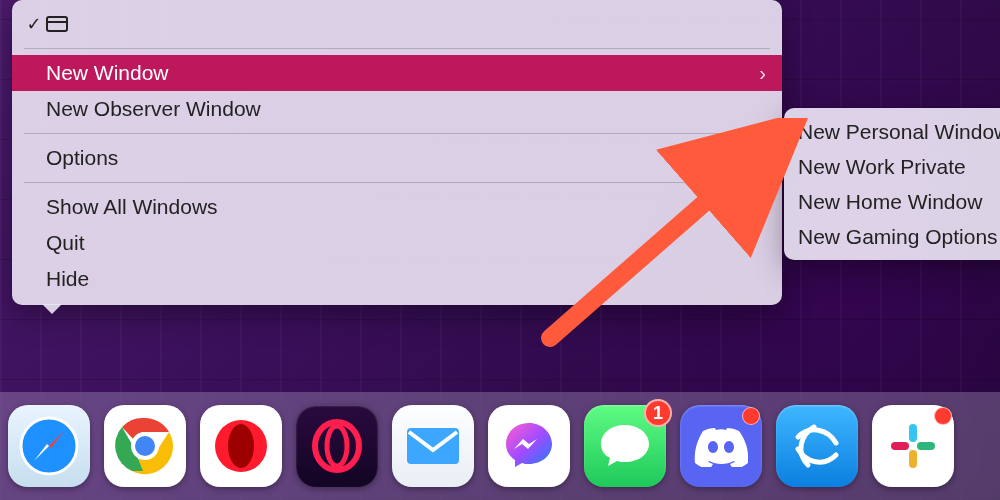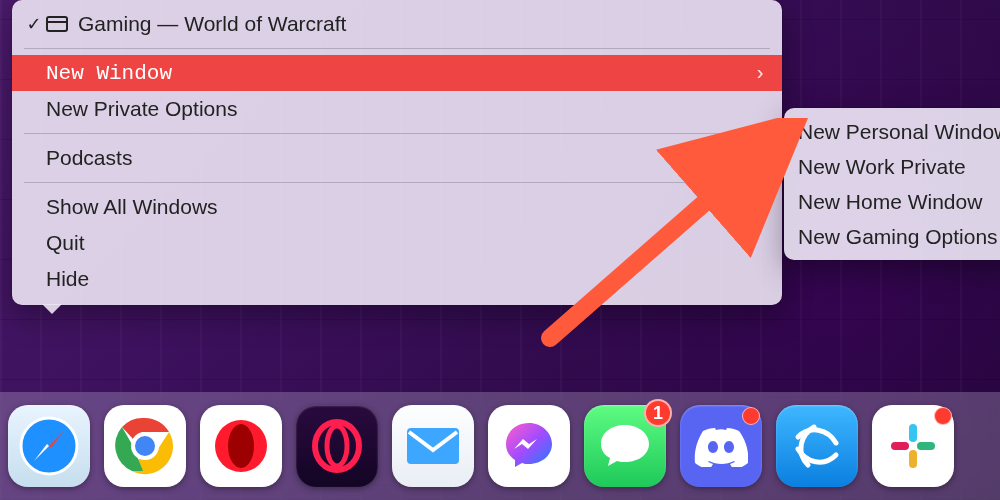--- a/index.html
+++ b/index.html
@@ -63,23 +63,22 @@
     padding: 6px 0 8px;
     font-size: 21px;
     color: #222;
   }
   .menu .row {
     display: flex; align-items: center;
     height: 36px;
     padding: 0 16px 0 10px;
   }
   .menu .row.selected {
-    background: #ef4444;
+    background: #be185d;
     color: #fff;
-    font-family: Liberation Mono, monospace;
   }
   .menu .check { width: 24px; text-align:center; font-size:18px; }
   .menu .winicon { width: 22px; height: 16px; border: 2px solid currentColor; border-radius: 3px; margin-right: 10px; position:relative; }
   .menu .winicon::before { content:""; position:absolute; left:0; right:0; top:3px; height:2px; background: currentColor; }
   .menu .label { flex: 1; white-space: nowrap; overflow: hidden; text-overflow: ellipsis; }
   .menu .chev { font-size: 20px; opacity: 0.85; }
   .menu .sep { height: 1px; margin: 6px 12px; background: rgba(0,0,0,0.18); }
   .menu .tail {
     position:absolute; left: 30px; bottom: -9px;
     width: 0; height: 0;
@@ -124,36 +123,35 @@
 </style>
 </head>
 <body>
 
 <div class="bg"></div>
 
 <div class="menu">
   <div class="row">
     <span class="check">✓</span>
     <span class="winicon"></span>
-    <span class="label">Gaming — World of Warcraft</span>
   </div>
   <div class="sep"></div>
   <div class="row selected">
     <span class="check"></span>
     <span class="label">New Window</span>
     <span class="chev">›</span>
   </div>
   <div class="row">
     <span class="check"></span>
-    <span class="label">New Private Options</span>
+    <span class="label">New Observer Window</span>
   </div>
   <div class="sep"></div>
   <div class="row">
     <span class="check"></span>
-    <span class="label">Podcasts</span>
+    <span class="label">Options</span>
     <span class="chev">›</span>
   </div>
   <div class="sep"></div>
   <div class="row">
     <span class="check"></span>
     <span class="label">Show All Windows</span>
   </div>
   <div class="row">
     <span class="check"></span>
     <span class="label">Quit</span>

